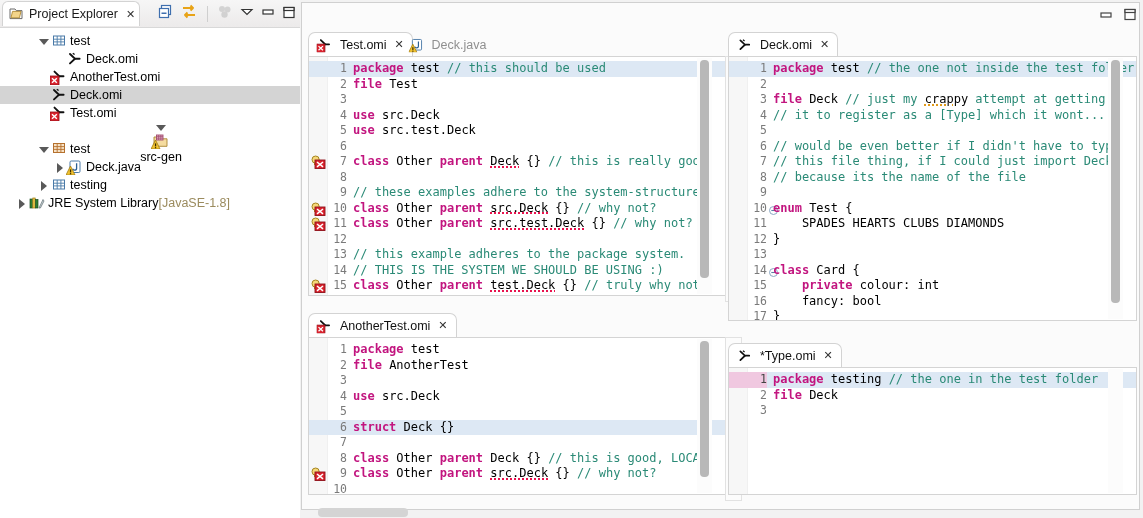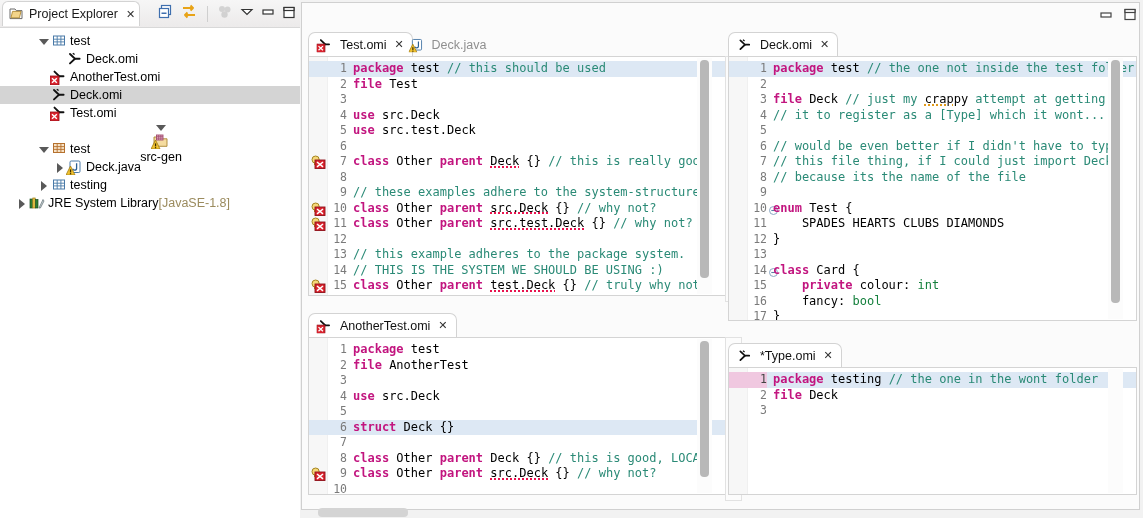--- a/index.html
+++ b/index.html
@@ -102,21 +102,21 @@
   .cline.hl{background:#dde8f4;}
   .lnum{
     position:absolute;left:0;top:0;width:38px;text-align:right;
     color:#7a7a7a;font-size:11.5px;line-height:15.5px;
   }
   .fold{position:absolute;left:40px;top:3px;width:9px;height:9px;}
   .ctext{position:absolute;left:44px;top:0;line-height:15.5px;}
   .k{color:#c2157f;font-weight:bold;}
   .c{color:#2a8a76;}
   .n{color:#000000;}
-  .t{color:#15803d;}
+  .t{color:#000000;}
   .err{
     text-decoration:underline;text-decoration-color:#e8134e;
     text-decoration-style:dotted;text-decoration-thickness:2px;
   }
   .warn{
     text-decoration:underline;text-decoration-color:#e09a1b;
     text-decoration-style:dotted;text-decoration-thickness:2px;
   }
 
   .vscroll{
@@ -499,21 +499,21 @@
                 <path d="M9.6 7.7 h4" stroke="#111" stroke-width="1.9" stroke-linecap="round"></path>
                 <path d="M6.8 2.2 L8.6 3.6" stroke="#111" stroke-width="1.3"></path>
               </svg></span>
             <span>*Type.omi</span>
             <span class="tab-close">✕</span>
           </div>
         </div>
         <div class="ebody" style="top: 24px; height: 128px;">
           <div class="gutter-marks"></div>
           <div class="code" style="top: 4px;">
-            <div class="cline hl"><span class="lnum" style="background: rgb(240, 200, 224); color: rgb(68, 68, 68);">1</span><span class="ctext"><span class="k">package</span><span class="n"> </span><span class="n">testing</span><span class="n"> </span><span class="c">// the one in the wont folder</span></span></div>
+            <div class="cline hl"><span class="lnum" style="background: rgb(240, 200, 224); color: rgb(68, 68, 68);">1</span><span class="ctext"><span class="k">package</span><span class="n"> </span><span class="n">testing</span><span class="n"> </span><span class="c">// the one in the test folder</span></span></div>
             <div class="cline"><span class="lnum">2</span><span class="ctext"><span class="k">file</span><span class="n"> </span><span class="n">Deck</span></span></div>
             <div class="cline"><span class="lnum">3</span><span class="ctext"></span></div>
           </div>
           <div class="vtrack"></div>
         </div>
       </div>
   <div class="hscroll-bot" style="left: 18px; bottom: 1px; background: rgb(212, 212, 212);"></div>
     </div>
 </div>
 

